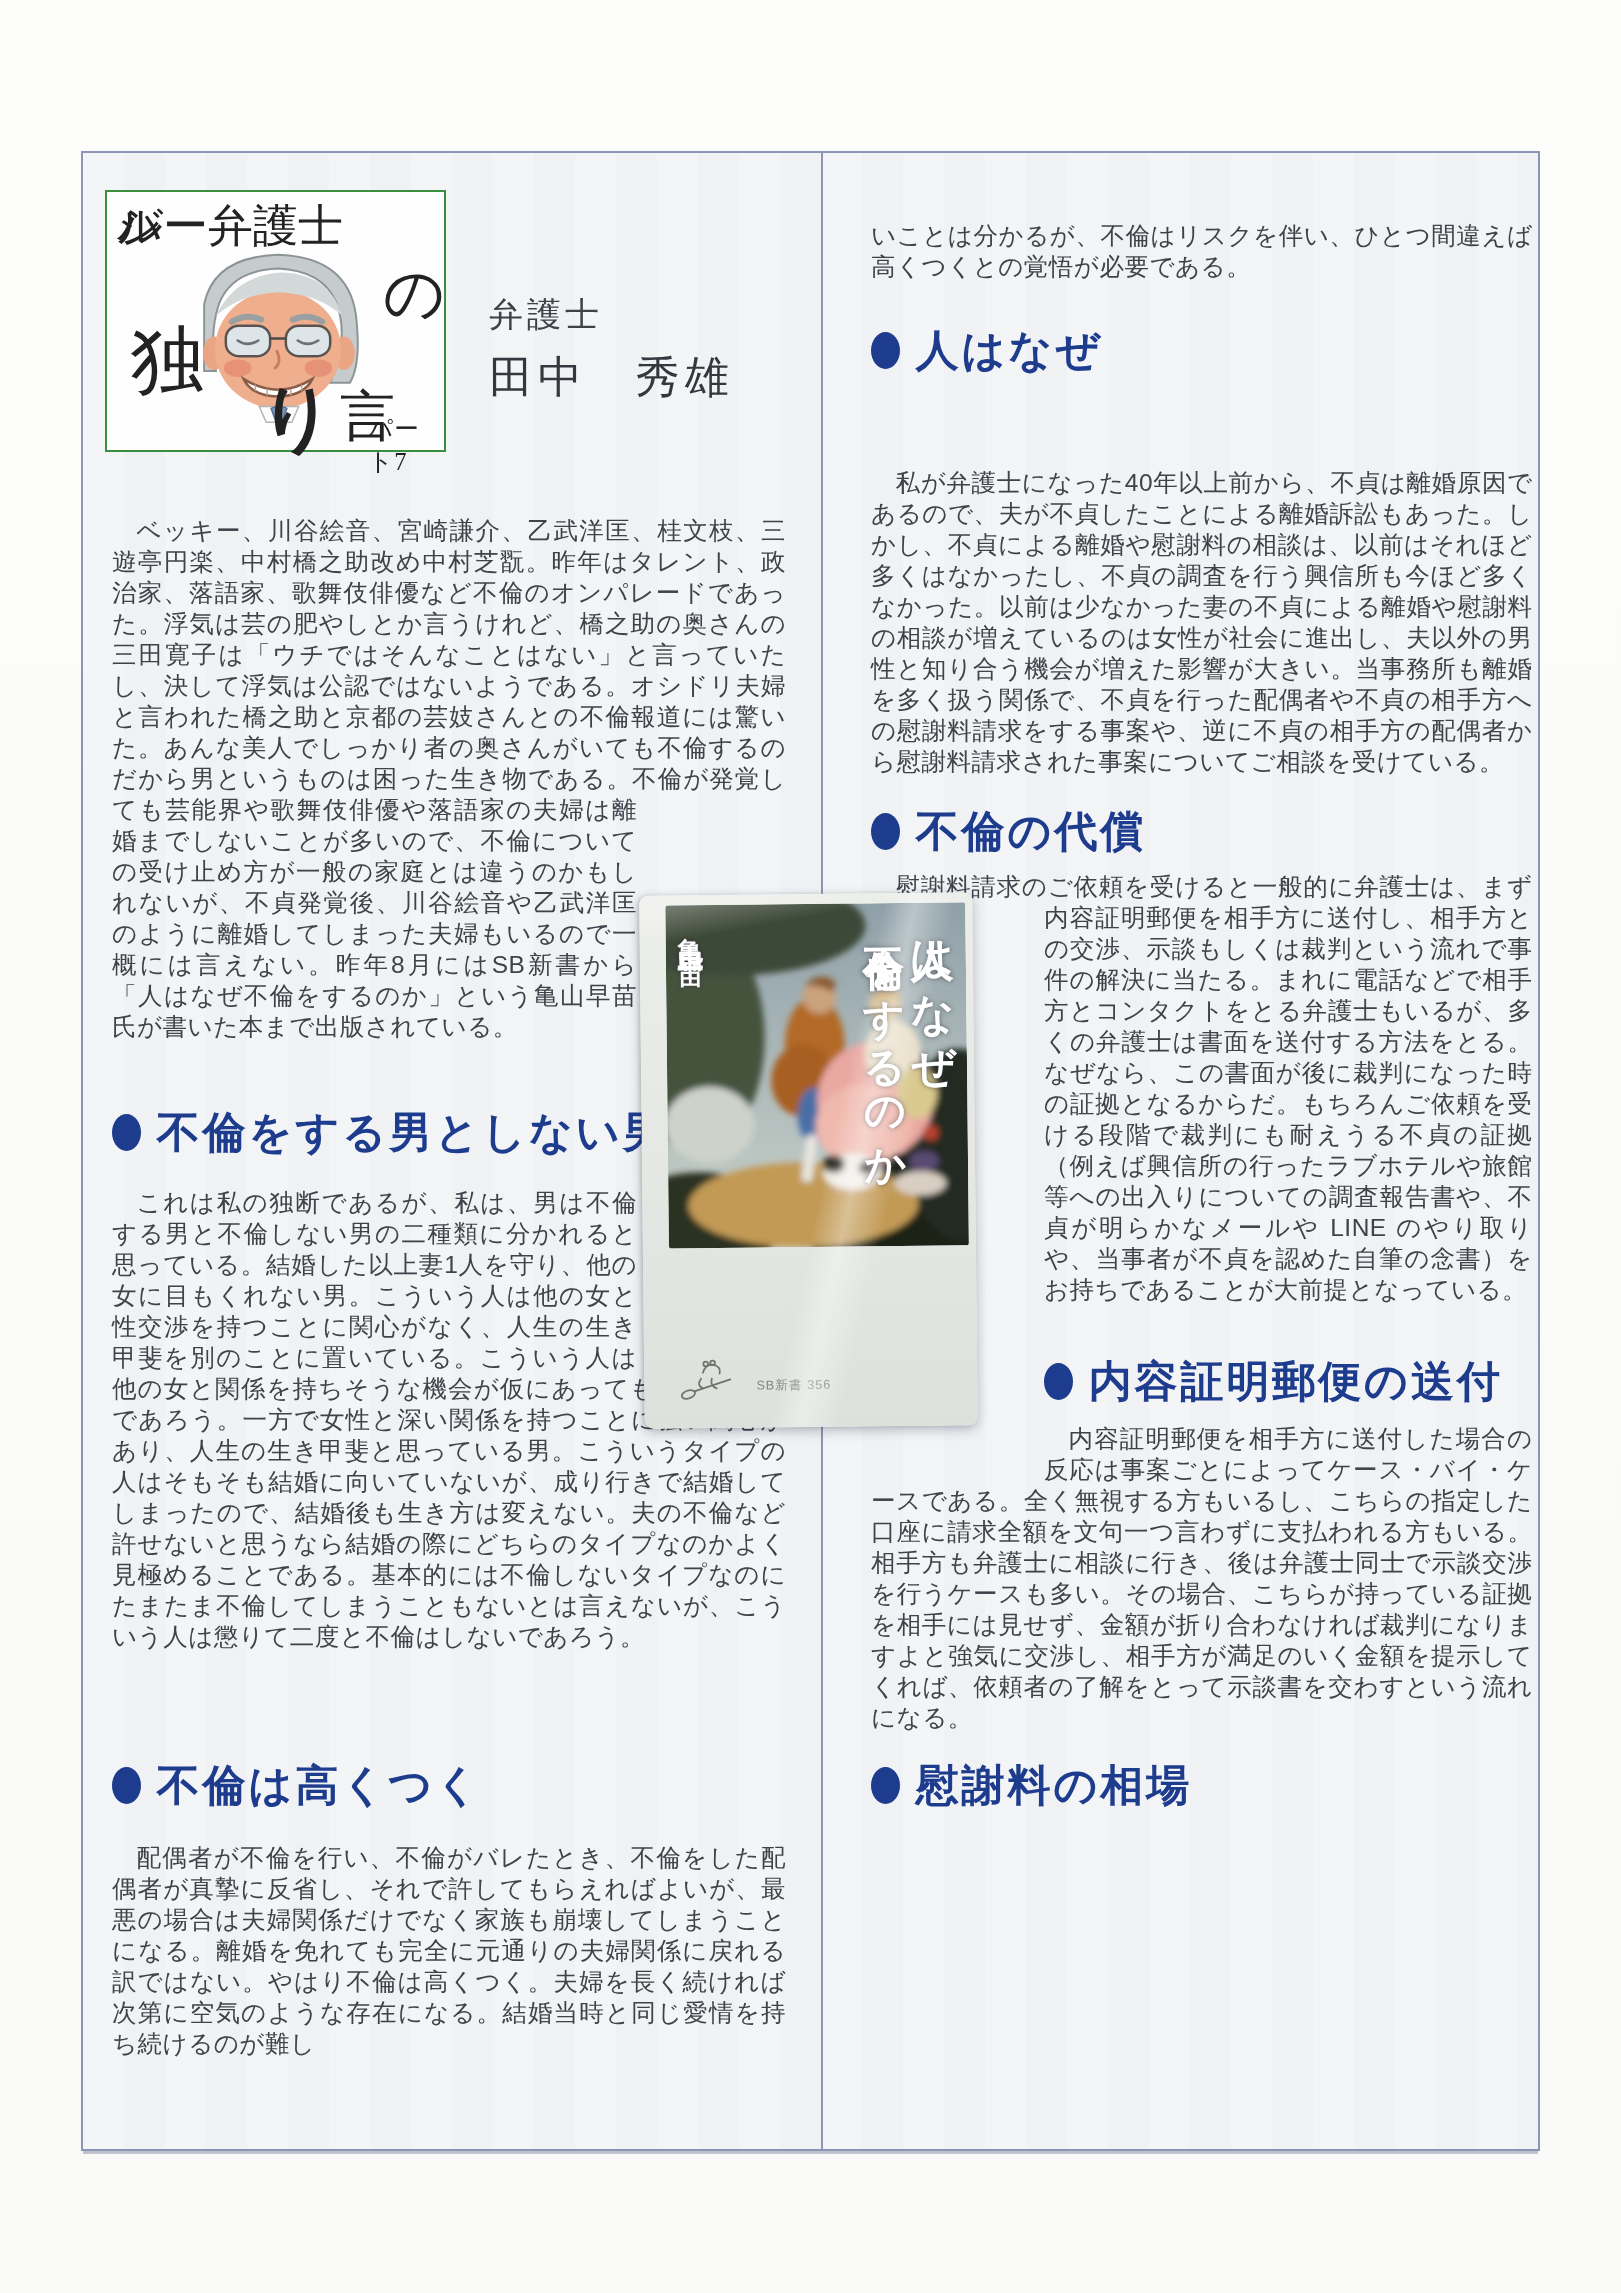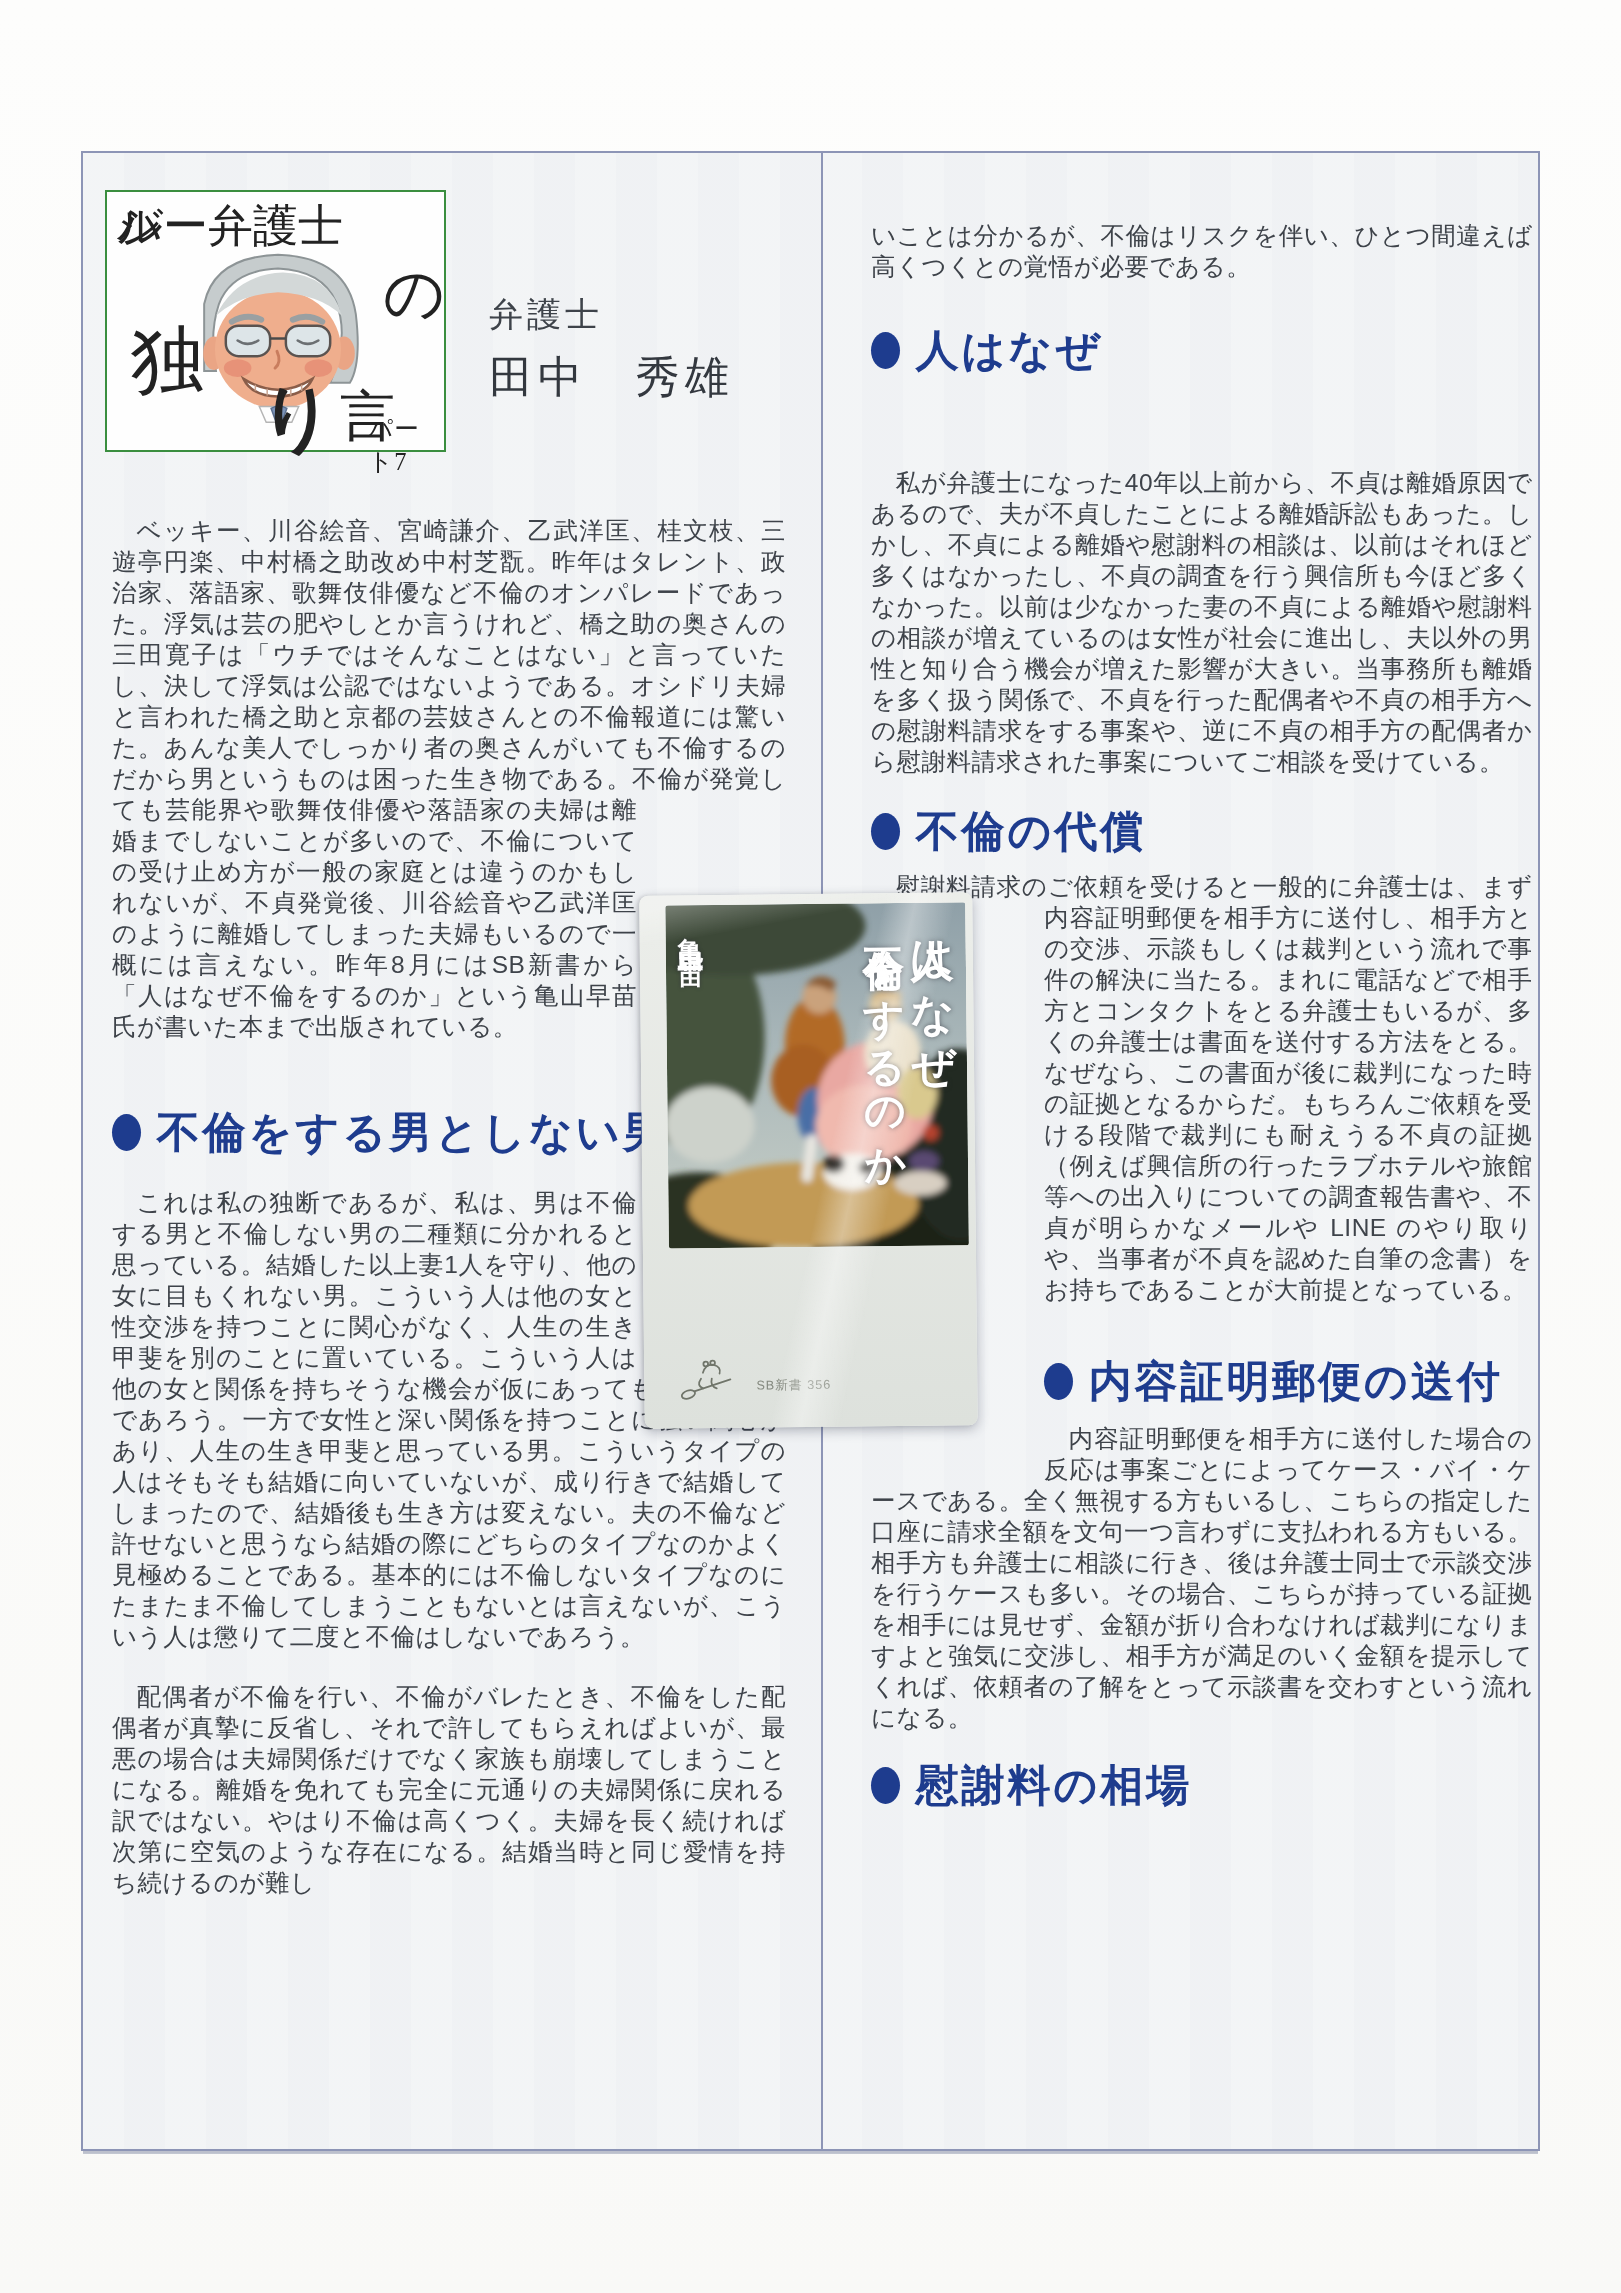--- a/index.html
+++ b/index.html
@@ -138,20 +138,21 @@
           <div class="author-role">弁護士</div>
           <div class="author-name">田中　秀雄</div>
         </div>
       </div>
 
       <p class="body para-indent mt64"><span>ベッキー、川谷絵音、宮崎謙介、乙武洋匡、桂文枝、三遊亭円楽、中村橋之助改め中村芝翫。昨年はタレント、政治家、落語家、歌舞伎俳優など不倫のオンパレードであった。浮気は芸の肥やしとか言うけれど、橋之助の奥さんの三田寛子は「ウチではそんなことはない」と言っていたし、決して浮気は公認ではないようである。オシドリ夫婦と言われた橋之助と京都の芸妓さんとの不倫報道には驚いた。あんな美人でしっかり者の奥さんがいても不倫するのだから男というものは困った生き物である。不倫が発覚しても芸能界や歌舞伎俳優や落語家</span><i class="gap gap-r"></i><span>の夫婦は離婚までしないことが多いので、不倫についての受け止め方が一般の家庭とは違うのかもしれないが、不貞発覚後、川谷絵音や乙武洋匡のように離婚してしまった夫婦もいるので一概には言えない。昨年8月にはSB新書から「人はなぜ不倫をするのか」という亀山早苗氏が書いた本まで出版されている。</span></p>
 
       <h2 class="sec mt64"><span class="bullet"></span><span>不倫をする男としない男</span></h2>
       <p class="body para-indent mt28">これは私の独断であるが、私は、男は不倫する男と不倫しない男の二種類に分かれると思っている。結婚した以上妻1人を守り、他の女に目もくれない男。こういう人は他の女と性交渉を持つことに関心がなく、人生の生き甲斐を別のことに置いている。こういう人は他の女と関係を持ちそうな機会が仮にあってもそうしないであろう。一方で女性と深い関係を持つことに強い関心があり、人生の生き甲斐と思っている男。こういうタイプの人はそもそも結婚に向いていないが、成り行きで結婚してしまったので、結婚後も生き方は変えない。夫の不倫など許せないと思うなら結婚の際にどちらのタイプなのかよく見極めることである。基本的には不倫しないタイプなのにたまたま不倫してしまうこともないとは言えないが、こういう人は懲りて二度と不倫はしないであろう。</p>
 
+      <h2 class="sec mt108"><span class="bullet"></span><span>不倫は高くつく</span></h2>
       <p class="body para-indent mt30">配偶者が不倫を行い、不倫がバレたとき、不倫をした配偶者が真摯に反省し、それで許してもらえればよいが、最悪の場合は夫婦関係だけでなく家族も崩壊してしまうことになる。離婚を免れても完全に元通りの夫婦関係に戻れる訳ではない。やはり不倫は高くつく。夫婦を長く続ければ次第に空気のような存在になる。結婚当時と同じ愛情を持ち続けるのが難し</p>
     </div>
 
     <div class="col col-right">
 
       <p class="body mt68">いことは分かるが、不倫はリスクを伴い、ひとつ間違えば高くつくとの覚悟が必要である。</p>
 
       <h2 class="sec mt42"><span class="bullet"></span><span>人はなぜ</span></h2>
       <p class="body para-indent mt62">私が弁護士になった40年以上前から、不貞は離婚原因であるので、夫が不貞したことによる離婚訴訟もあった。しかし、不貞による離婚や慰謝料の相談は、以前はそれほど多くはなかったし、不貞の調査を行う興信所も今ほど多くなかった。以前は少なかった妻の不貞による離婚や慰謝料の相談が増えているのは女性が社会に進出し、夫以外の男性と知り合う機会が増えた影響が大きい。当事務所も離婚を多く扱う関係で、不貞を行った配偶者や不貞の相手方への慰謝料請求をする事案や、逆に不貞の相手方の配偶者から慰謝料請求された事案についてご相談を受けている。</p>
 

